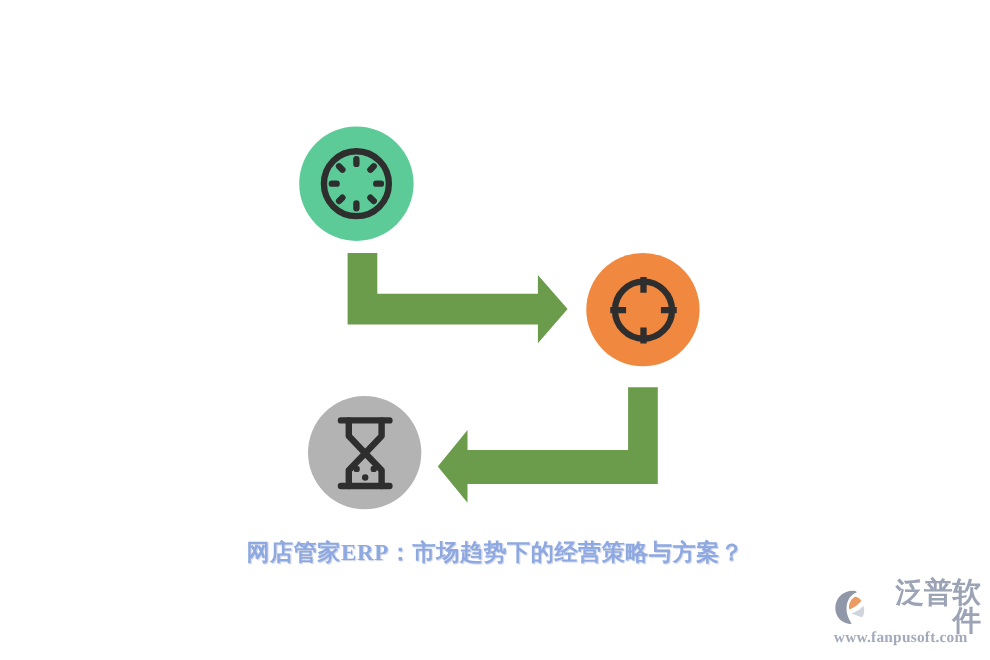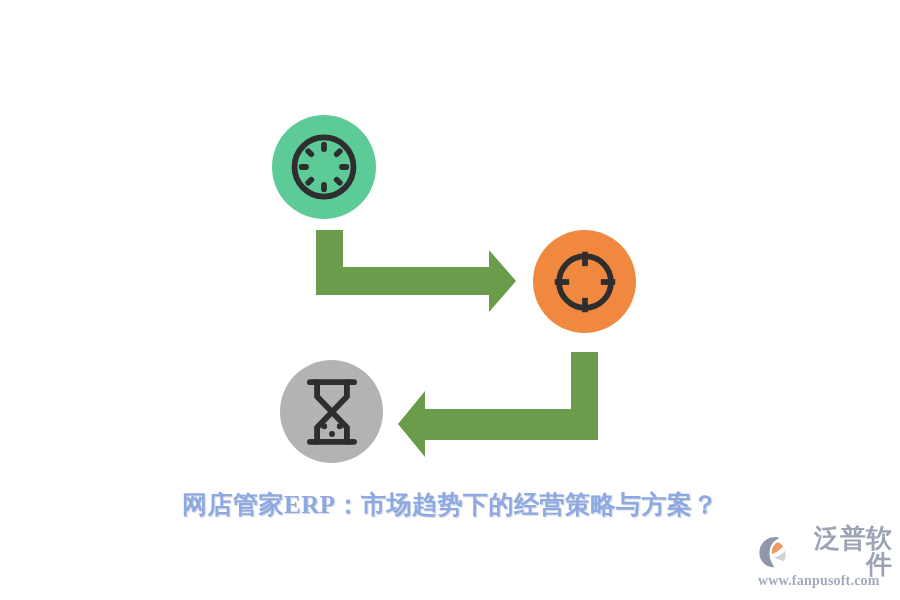--- a/index.html
+++ b/index.html
@@ -65,21 +65,21 @@
   }
 
   
   #title {
     position: absolute;
     left: 0;
     top: 488px;
     width: 900px;
     text-align: center;
     font-family: "Liberation Serif", "DejaVu Serif", serif;
-    font-size: 25px;
+    font-size: 21px;
     font-weight: 700;
     letter-spacing: 0.5px;
     color: #8EA9E2;
     text-shadow: 1px 1px 1px rgba(150,160,190,0.45);
     white-space: nowrap;
   }
 
   
   #brand {
     position: absolute;

